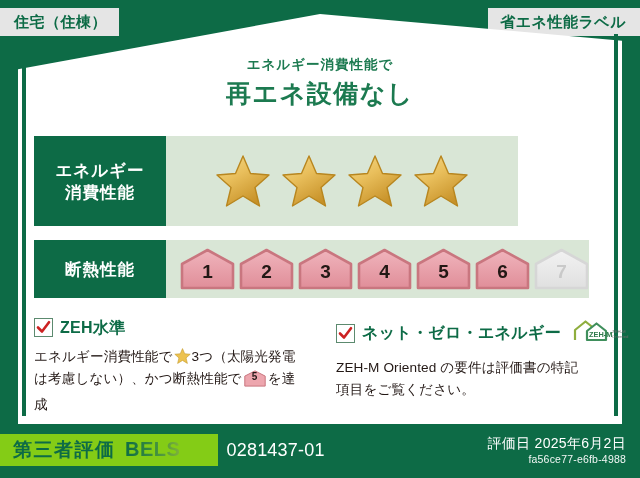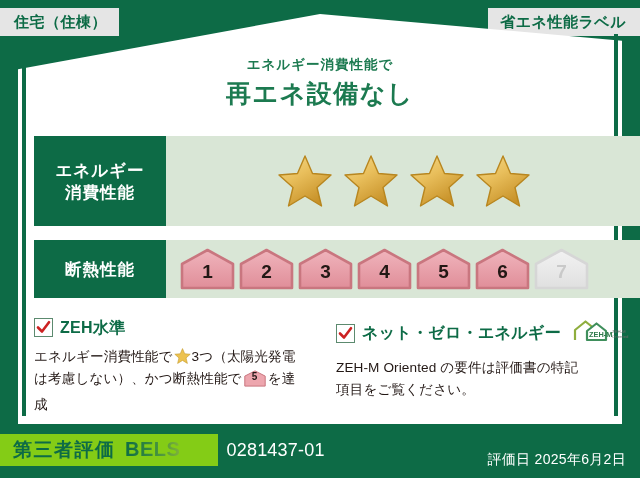--- a/index.html
+++ b/index.html
@@ -79,21 +79,21 @@
     font-size: 25px;
     font-weight: bold;
     letter-spacing: 1.5px;
     line-height: 1;
   }
 
   
   .perf-row {
     position: absolute;
     left: 34px;
-    width: 607px;
+    width: 484px;
     display: flex;
     align-items: stretch;
   }
   .perf-row.energy { top: 136px; height: 90px; }
   .perf-row.insul  { top: 240px; height: 58px; }
 
   .perf-key {
     width: 132px;
     background: #0d6b46;
     color: #ffffff;
@@ -438,15 +438,16 @@
           </linearGradient>
         </defs>
         <text x="0" y="18" font-family="Liberation Sans, sans-serif" font-size="21" font-weight="bold" fill="url(#belsgrad)" letter-spacing="0.5">BELS</text>
       </svg>
     </div>
     <span class="bels-id">0281437-01</span>
   </div>
 
   <div class="footer-right">
     <div class="eval-date">評価日 2025年6月2日</div>
+    <div class="eval-hash">fa56ce77-e6fb-4988</div>
   </div>
 
 </div>
 
 </body></html>

